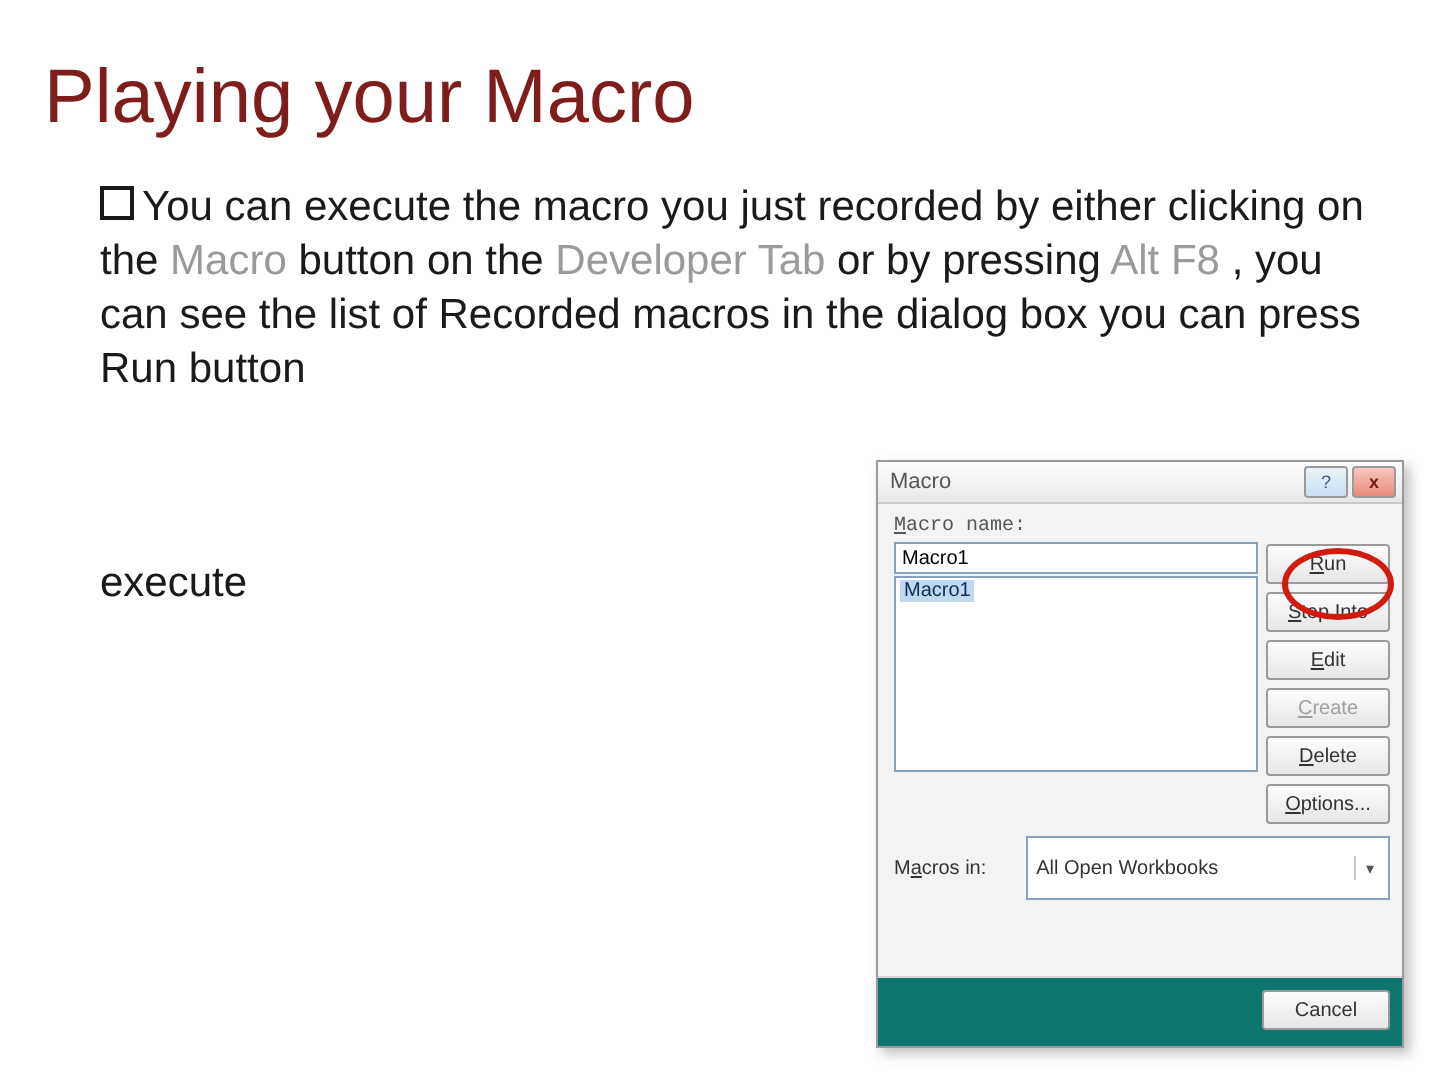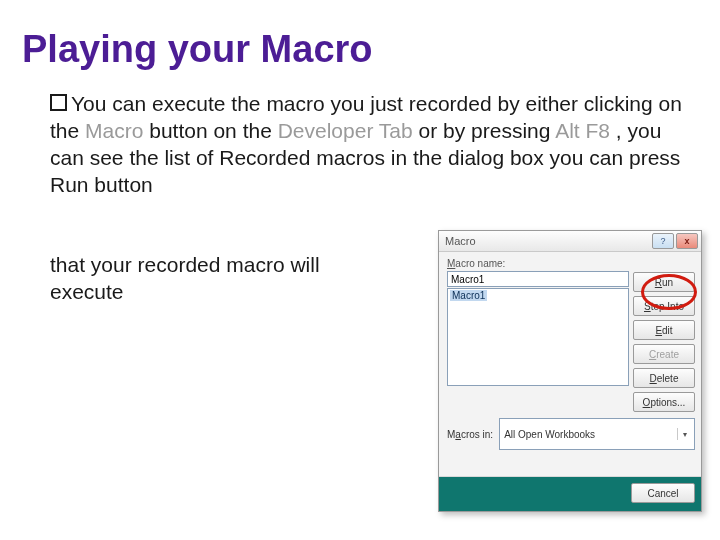--- a/index.html
+++ b/index.html
@@ -10,22 +10,22 @@
     background: #fff;
     font-family: Verdana, Geneva, sans-serif;
     position: relative;
     overflow: hidden;
   }
   .slide {
     padding: 28px 30px 0 22px;
   }
   .title {
     font-size: 38px;
-    font-weight: bold;
-    color: #4c1d95;
+    font-weight: normal;
+    color: #7f1d1d;
     margin: 0 0 20px 0;
     letter-spacing: 0px;
   }
   .body-text {
     font-size: 21px;
     color: #1a1a1a;
     line-height: 1.28;
     padding-left: 28px;
   }
   .bullet-box {
@@ -91,20 +91,21 @@
     align-items: flex-start;
     gap: 4px;
   }
   .dlg-left {
     flex: 1;
   }
   .dlg-label {
     color: #555;
     margin-bottom: 2px;
     font-size: 10px;
+    font-family: Liberation Mono, monospace;
   }
   .dlg-input {
     width: 100%;
     height: 16px;
     border: 1px solid #8aa0b8;
     background: #fff;
     font-size: 10px;
     padding: 0 3px;
     box-sizing: border-box;
   }
@@ -153,22 +154,22 @@
     border-radius: 50%;
     pointer-events: none;
   }
   .dlg-lower {
     margin-top: 6px;
     font-size: 10px;
   }
   .dlg-lower-row {
     display: flex;
     align-items: center;
-    gap: 6px;
-    margin-bottom: 4px;
+    gap: 20px;
+    margin-bottom: 16px;
   }
   .dlg-select {
     flex: 1;
     height: 32px;
     border: 1px solid #8aa0b8;
     background: #fff;
     display: flex;
     align-items: center;
     justify-content: space-between;
     padding: 0 2px 0 4px;
@@ -198,21 +199,21 @@
 </head>
 <body>
 
 <div class="slide">
   <h1 class="title">Playing your Macro</h1>
 
   <div class="body-text">
     <span class="bullet-box"></span><span>You can execute the macro you just recorded by either clicking on the </span><span class="gray-word">Macro</span><span> button on the </span><span class="gray-word">Developer Tab</span><span> or by pressing </span><span class="gray-word">Alt F8</span><span> , you can see the list of Recorded macros in the dialog box you can press Run button</span><br>
     <br>
     <br>
-    <span>that your recorded macro will</span><br>
+    <br>
     <span>execute</span>
   </div>
 </div>
 
 <div class="dialog">
   <div class="titlebar">
     <span class="titlebar-text">Macro</span>
     <div class="win-btns">
       <div class="win-btn win-help">?</div>
       <div class="win-btn win-close">x</div>

